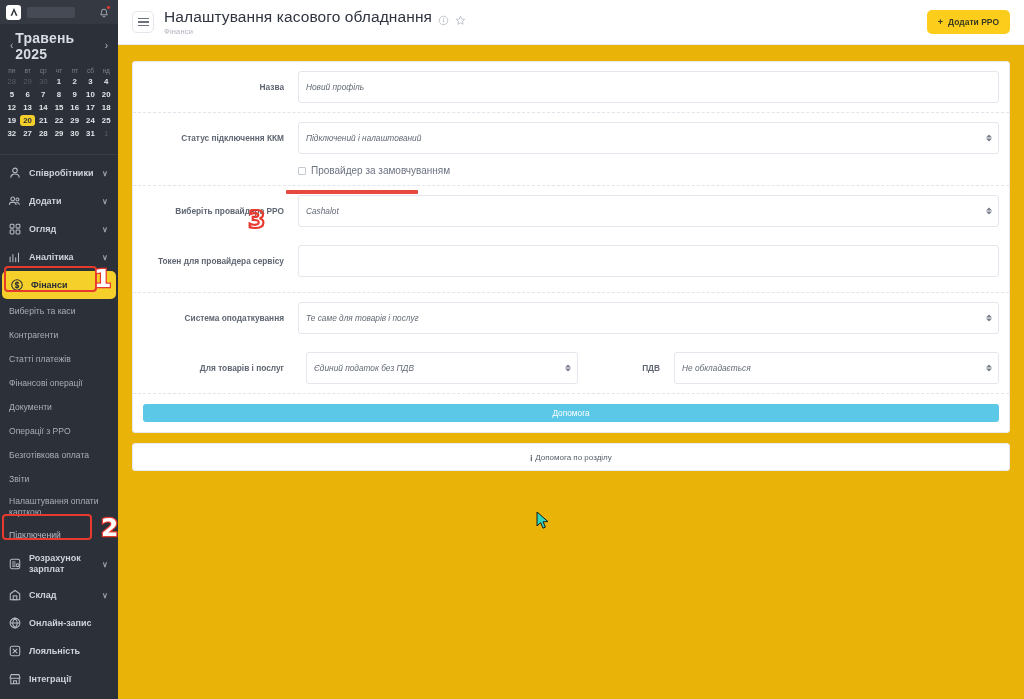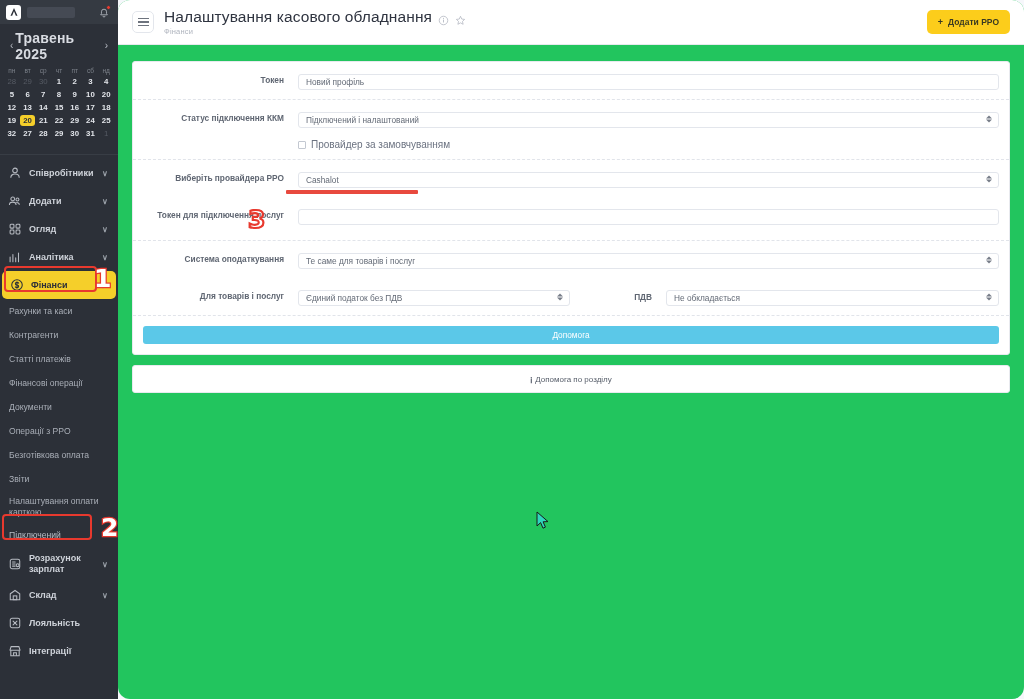--- a/index.html
+++ b/index.html
@@ -108,21 +108,21 @@
     paint-order: stroke fill;
     pointer-events: none;
   }
   .ann-num.hollow { color: transparent; -webkit-text-stroke: 2.2px #e8392e; }
   .ann-line {
     position: absolute; height: 4px; background: #e8493e;
     border-radius: 1px; pointer-events: none;
   }
 
   
-  .main { flex: 1 1 auto; height: 699px; background: #22c55e; position: relative; overflow: hidden; border-radius: 12px; }
+  .main { flex: 1 1 auto; height: 699px; background: #eab308; position: relative; overflow: hidden; }
   .topbar {
     height: 45px; background: #fff; border-bottom: 1px solid #e7e9ee;
     display: flex; align-items: center; padding: 0 14px; gap: 10px;
   }
   .burger {
     width: 22px; height: 22px; border: 1px solid #e3e6ec; border-radius: 5px;
     display: flex; flex-direction: column; align-items: center; justify-content: center;
     gap: 2px; cursor: pointer; flex: 0 0 auto;
   }
   .burger span { display: block; width: 11px; height: 1.4px; background: #6d737d; }
@@ -149,24 +149,25 @@
     padding: 9px 10px;
   }
   .frow.sep { border-bottom: 1px dashed #e1e4ea; }
   .flabel {
     width: 155px; flex: 0 0 155px; text-align: right;
     font-size: 8.3px; font-weight: 700; color: #5f6672;
     padding-right: 14px; line-height: 11px;
   }
   .fctrl { flex: 1 1 auto; position: relative; }
   .inp {
-    width: 100%; height: 16px; border: 1px solid #e3e6ec; border-radius: 3px;
+    width: 100%; height: 32px; border: 1px solid #e3e6ec; border-radius: 3px;
     background: #fff; font-size: 8.3px; color: #636a76;
     padding: 0 18px 0 7px; font-family: "Liberation Sans", sans-serif;
     outline: none;
+    font-style: italic;
   }
   .inp::placeholder { color: #a8aeb8; }
   .sel-arrows {
     position: absolute; right: 7px; top: 50%; transform: translateY(-50%);
     display: flex; flex-direction: column; gap: 1px; pointer-events: none;
   }
   .sel-arrows i {
     width: 0; height: 0; border-left: 3px solid transparent;
     border-right: 3px solid transparent; display: block;
   }
@@ -174,21 +175,21 @@
   .sel-arrows i.dn { border-top: 3px solid #777d88; }
 
   .cbrow { display: flex; align-items: center; gap: 5px; padding: 2px 10px 9px 165px; }
   .cbox {
     width: 8px; height: 8px; border: 1px solid #c3c8d1; border-radius: 1px; background: #fff;
     cursor: pointer; flex: 0 0 auto;
   }
   .cblabel { font-size: 10px; color: #6b7280; }
 
   .split { display: flex; width: 100%; gap: 0; align-items: center; }
-  .split .half { flex: 0 0 272px; position: relative; }
+  .split .half { flex: 0 0 272px; position: relative; margin-left: 8px; }
   .split .mid-label {
     flex: 0 0 auto; width: 96px; text-align: right; padding-right: 14px;
     font-size: 8.3px; font-weight: 700; color: #5f6672;
   }
   .split .half2 { flex: 1 1 auto; position: relative; }
 
   .save-wrap { padding: 0 10px 10px 10px; }
   .save-btn {
     width: 100%; height: 18px; background: #5bc8e8; color: #fff;
     border: none; border-radius: 3px; font-size: 8.3px; cursor: pointer;
@@ -321,21 +322,21 @@
           <span class="chev">∨</span>
         </div>
         <div class="nav-item active-yellow">
           <span class="ico"><svg width="14" height="14" viewBox="0 0 16 16" aria-hidden="true">
               <circle cx="8" cy="8" r="6" fill="none" stroke="currentColor" stroke-width="1.2"></circle>
               <path d="M8 4.4v7.2M9.9 5.9C9.5 5.3 8.8 5 8 5c-1 0-1.9.6-1.9 1.5S7 8 8 8s1.9.6 1.9 1.5S9 11 8 11c-.8 0-1.5-.3-1.9-.9" fill="none" stroke="currentColor" stroke-width="1.2" stroke-linecap="round"></path>
             </svg></span>
           <span class="lbl">Фінанси</span>
           <span class="chev">∨</span>
         </div>
-        <div class="nav-sub"><span>Рахунки та каси</span></div>
+        <div class="nav-sub"><span>Виберіть та каси</span></div>
         <div class="nav-sub"><span>Контрагенти</span></div>
         <div class="nav-sub"><span>Статті платежів</span></div>
         <div class="nav-sub"><span>Фінансові операції</span></div>
         <div class="nav-sub"><span>Документи</span></div>
         <div class="nav-sub"><span>Операції з РРО</span></div>
         <div class="nav-sub"><span>Безготівкова оплата</span></div>
         <div class="nav-sub"><span>Звіти</span></div>
         <div class="nav-sub two"><span>Налаштування оплати карткою</span></div>
         <div class="nav-sub highlight"><span>Підключений</span></div>
         <div class="nav-item">
@@ -347,20 +348,27 @@
           <span class="lbl">Розрахунок зарплат</span>
           <span class="chev">∨</span>
         </div>
         <div class="nav-item">
           <span class="ico"><svg width="14" height="14" viewBox="0 0 16 16" aria-hidden="true">
               <path d="M2.6 6.6 8 2.8l5.4 3.8v6.8H2.6Z" fill="none" stroke="currentColor" stroke-width="1.2"></path>
               <rect x="6" y="9" width="4" height="4.4" fill="none" stroke="currentColor" stroke-width="1.2"></rect>
             </svg></span>
           <span class="lbl">Склад</span>
           <span class="chev">∨</span>
+        </div>
+        <div class="nav-item">
+          <span class="ico"><svg width="14" height="14" viewBox="0 0 16 16" aria-hidden="true">
+              <circle cx="8" cy="8" r="5.6" fill="none" stroke="currentColor" stroke-width="1.2"></circle>
+              <path d="M2.4 8h11.2M8 2.4c1.8 2 2.7 4 2.7 5.6S9.8 11.6 8 13.6C6.2 11.6 5.3 9.6 5.3 8S6.2 4.4 8 2.4Z" fill="none" stroke="currentColor" stroke-width="1.2"></path>
+            </svg></span>
+          <span class="lbl">Онлайн-запис</span>
         </div>
         <div class="nav-item">
           <span class="ico"><svg width="14" height="14" viewBox="0 0 16 16" aria-hidden="true">
               <rect x="2.6" y="2.6" width="10.8" height="10.8" rx="2" fill="none" stroke="currentColor" stroke-width="1.2"></rect>
               <path d="M5.8 5.8l4.4 4.4M10.2 5.8l-4.4 4.4" fill="none" stroke="currentColor" stroke-width="1.2" stroke-linecap="round"></path>
             </svg></span>
           <span class="lbl">Лояльність</span>
         </div>
         <div class="nav-item">
           <span class="ico"><svg width="14" height="14" viewBox="0 0 16 16" aria-hidden="true">
@@ -409,21 +417,21 @@
         <span class="plus">+</span>
         <span>Додати РРО</span>
       </button>
     </div>
 
     <div class="content">
 
       <div class="card">
 
         <div class="frow sep">
-          <div class="flabel">Токен</div>
+          <div class="flabel">Назва</div>
           <div class="fctrl">
             <input class="inp" type="text" value="Новий профіль" style="">
           </div>
         </div>
 
         <div class="frow">
           <div class="flabel">Статус підключення ККМ</div>
           <div class="fctrl">
             <input class="inp" type="text" readonly="" value="Підключений і налаштований" style="">
             <span class="sel-arrows">
@@ -443,21 +451,21 @@
           <div class="fctrl">
             <input class="inp" type="text" readonly="" value="Cashalot" style="">
             <span class="sel-arrows">
                 <i class="up"></i>
                 <i class="dn"></i>
               </span>
           </div>
         </div>
 
         <div class="frow">
-          <div class="flabel">Токен для підключення послуг</div>
+          <div class="flabel">Токен для провайдера сервісу</div>
           <div class="fctrl">
             <input class="inp" type="text" value="" style="">
           </div>
         </div>
         <div style="border-bottom:1px dashed #e1e4ea; margin-top:6px;"></div>
 
         <div class="frow">
           <div class="flabel">Система оподаткування</div>
           <div class="fctrl">
             <input class="inp" type="text" readonly="" value="Те саме для товарів і послуг" style="">

